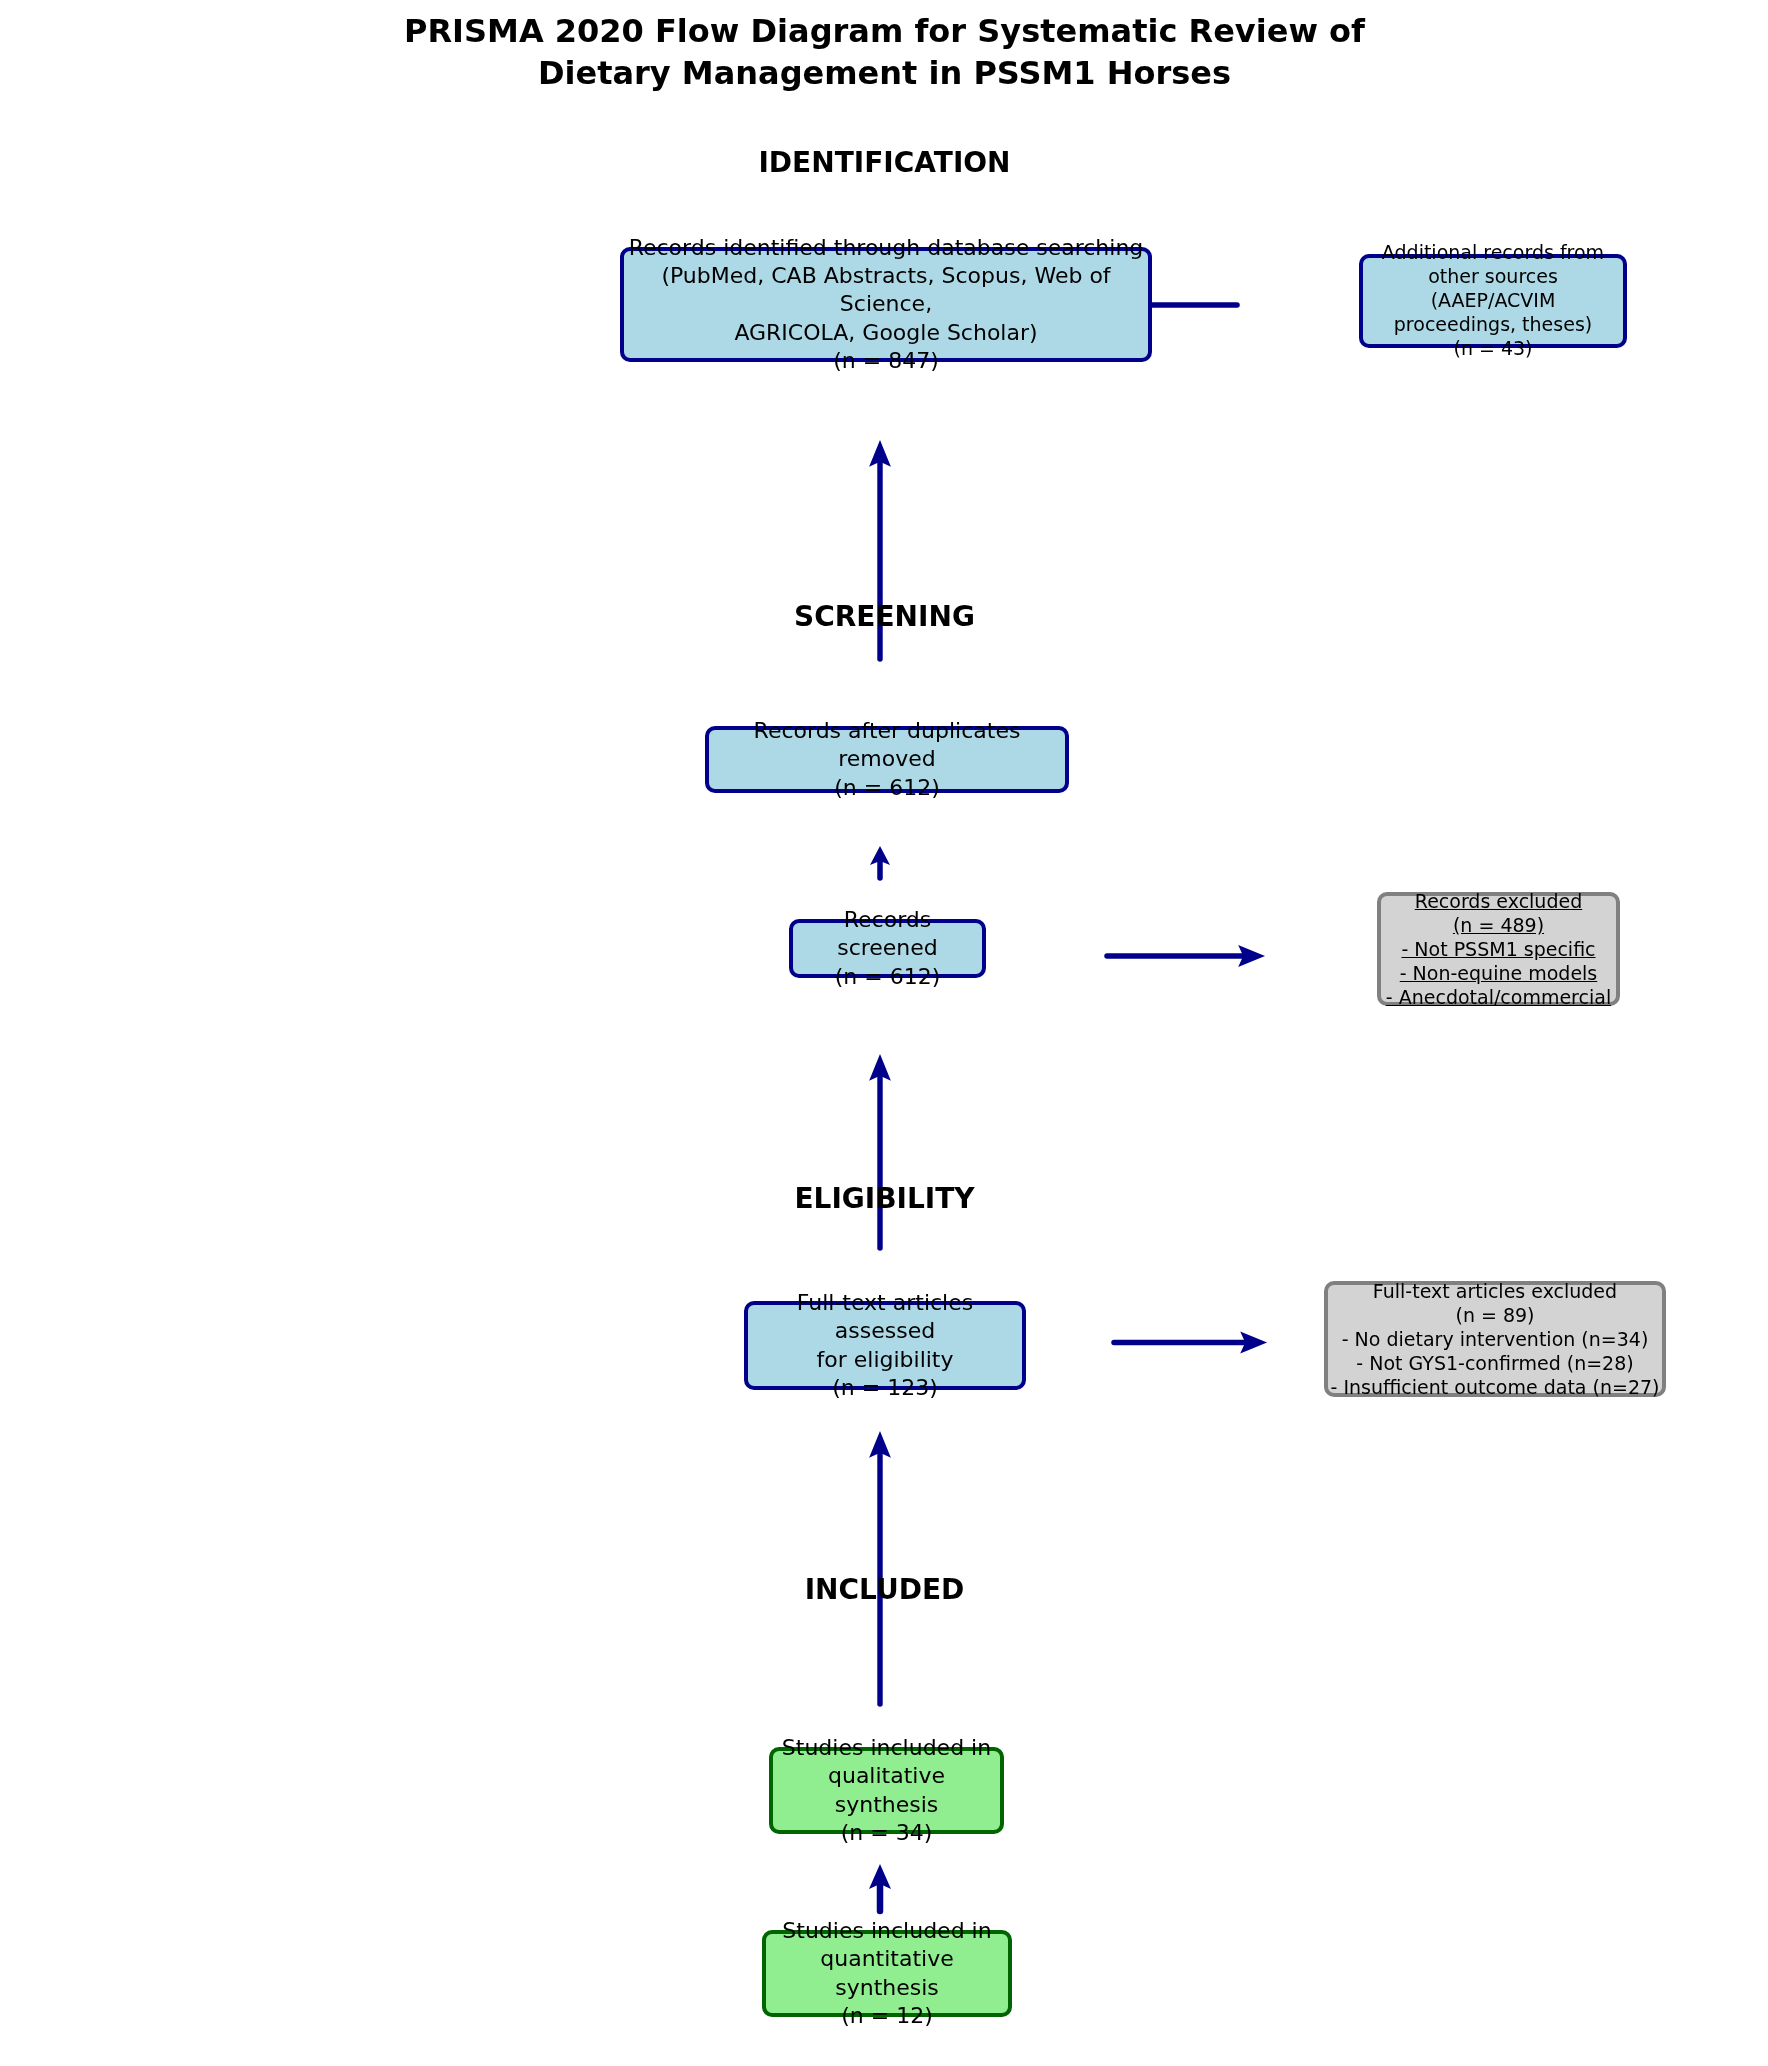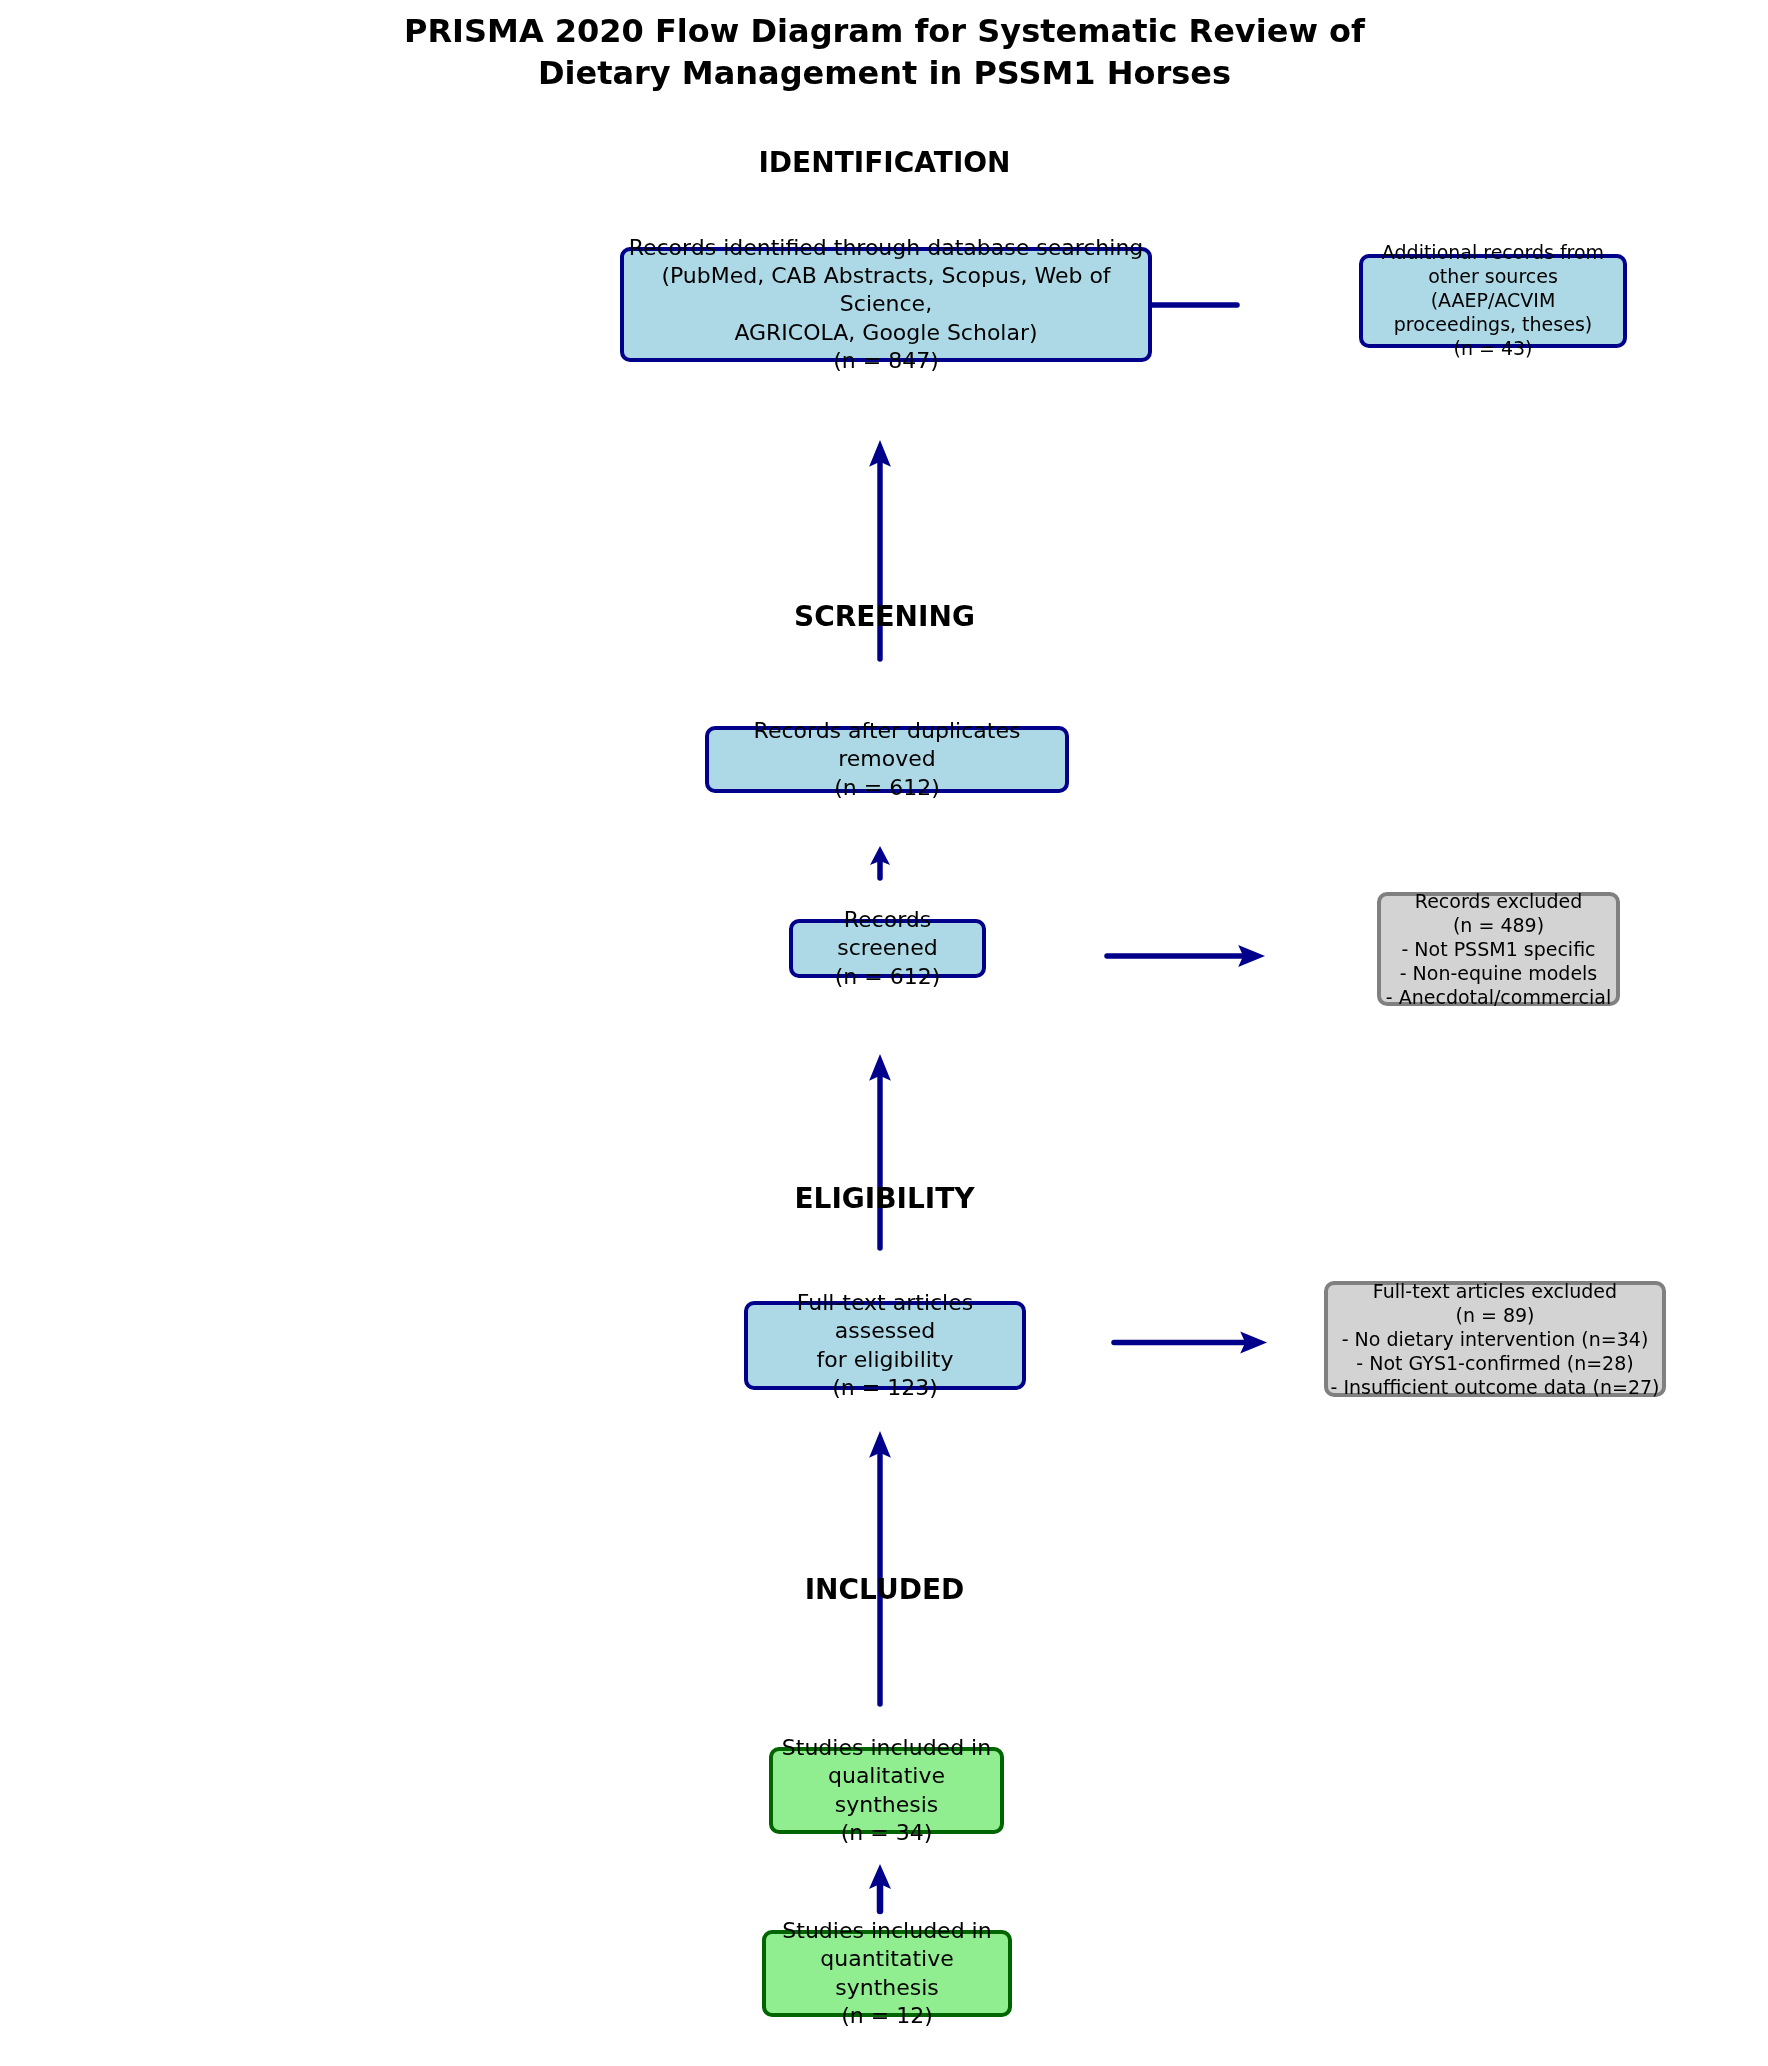--- a/index.html
+++ b/index.html
@@ -179,21 +179,21 @@
   <div class="node blue" style="left:705px; top:726px; width:364px; height:67px; font-size:22px; line-height:1.28;">
     <span class="txt">Records after duplicates removed
 (n = 612)</span>
   </div>
 
   <div class="node blue" style="left:789px; top:919px; width:197px; height:59px; font-size:22px; line-height:1.28;">
     <span class="txt">Records screened
 (n = 612)</span>
   </div>
 
-  <div class="node gray" style="left:1377px; top:892px; width:243px; height:114px; font-size:19px; line-height:1.27;">
+  <div class="node gray" style="left:1377px; top:892px; width:243px; height:114px; font-size:19px; line-height:1.27;text-decoration:underline;">
     <span class="txt">Records excluded
 (n = 489)
 - Not PSSM1 specific
 - Non-equine models
 - Anecdotal/commercial</span>
   </div>
 
   <div class="node blue" style="left:744px; top:1301px; width:282px; height:89px; font-size:22px; line-height:1.28;">
     <span class="txt">Full-text articles assessed
 for eligibility

